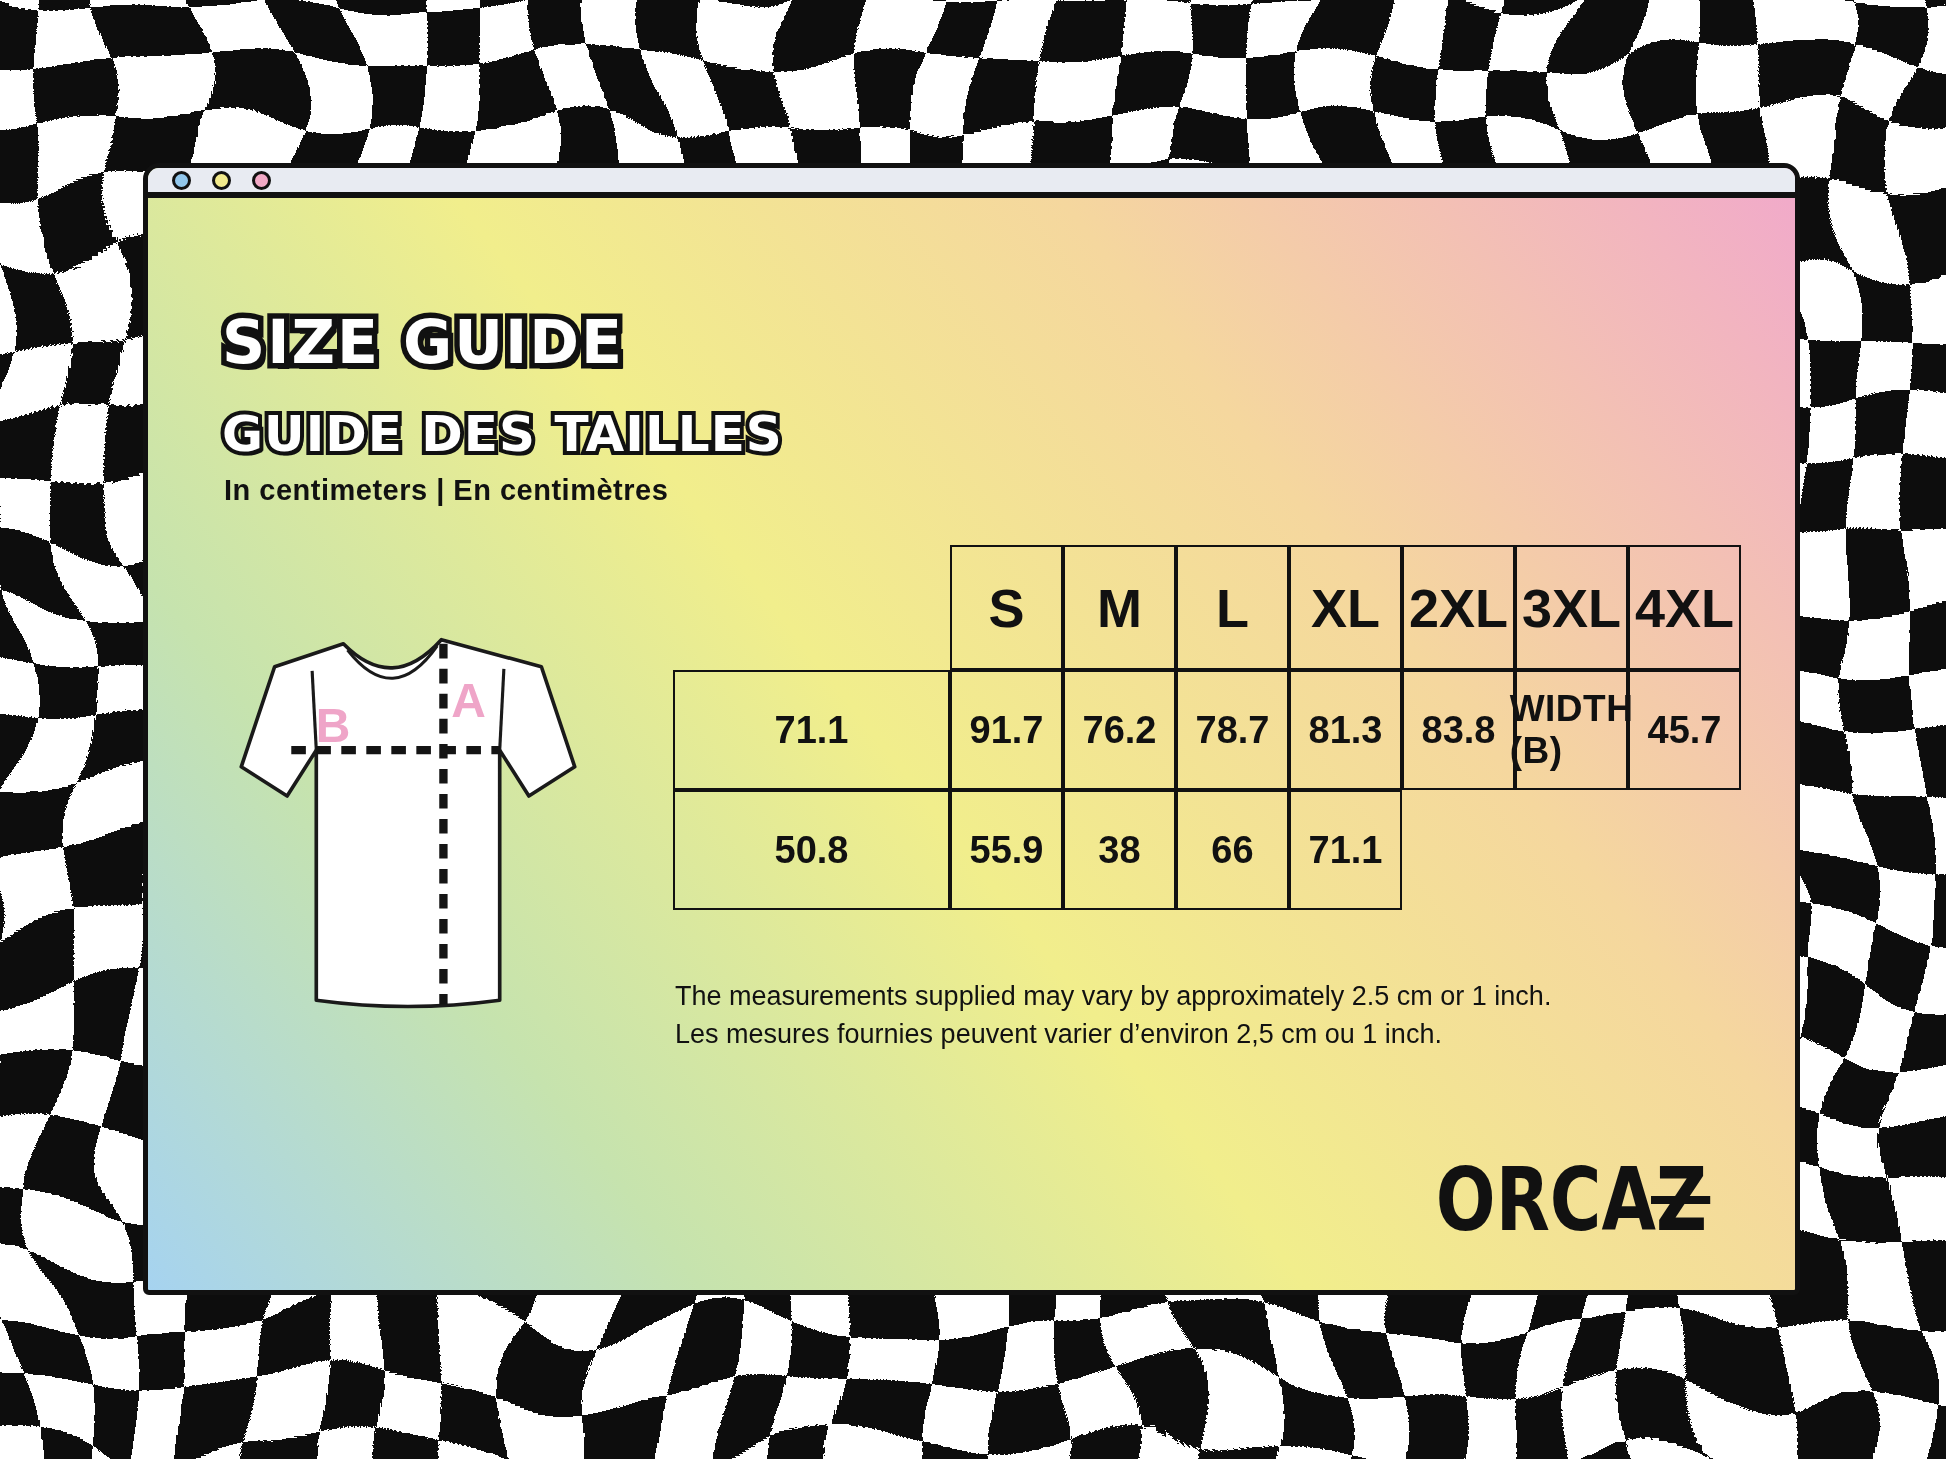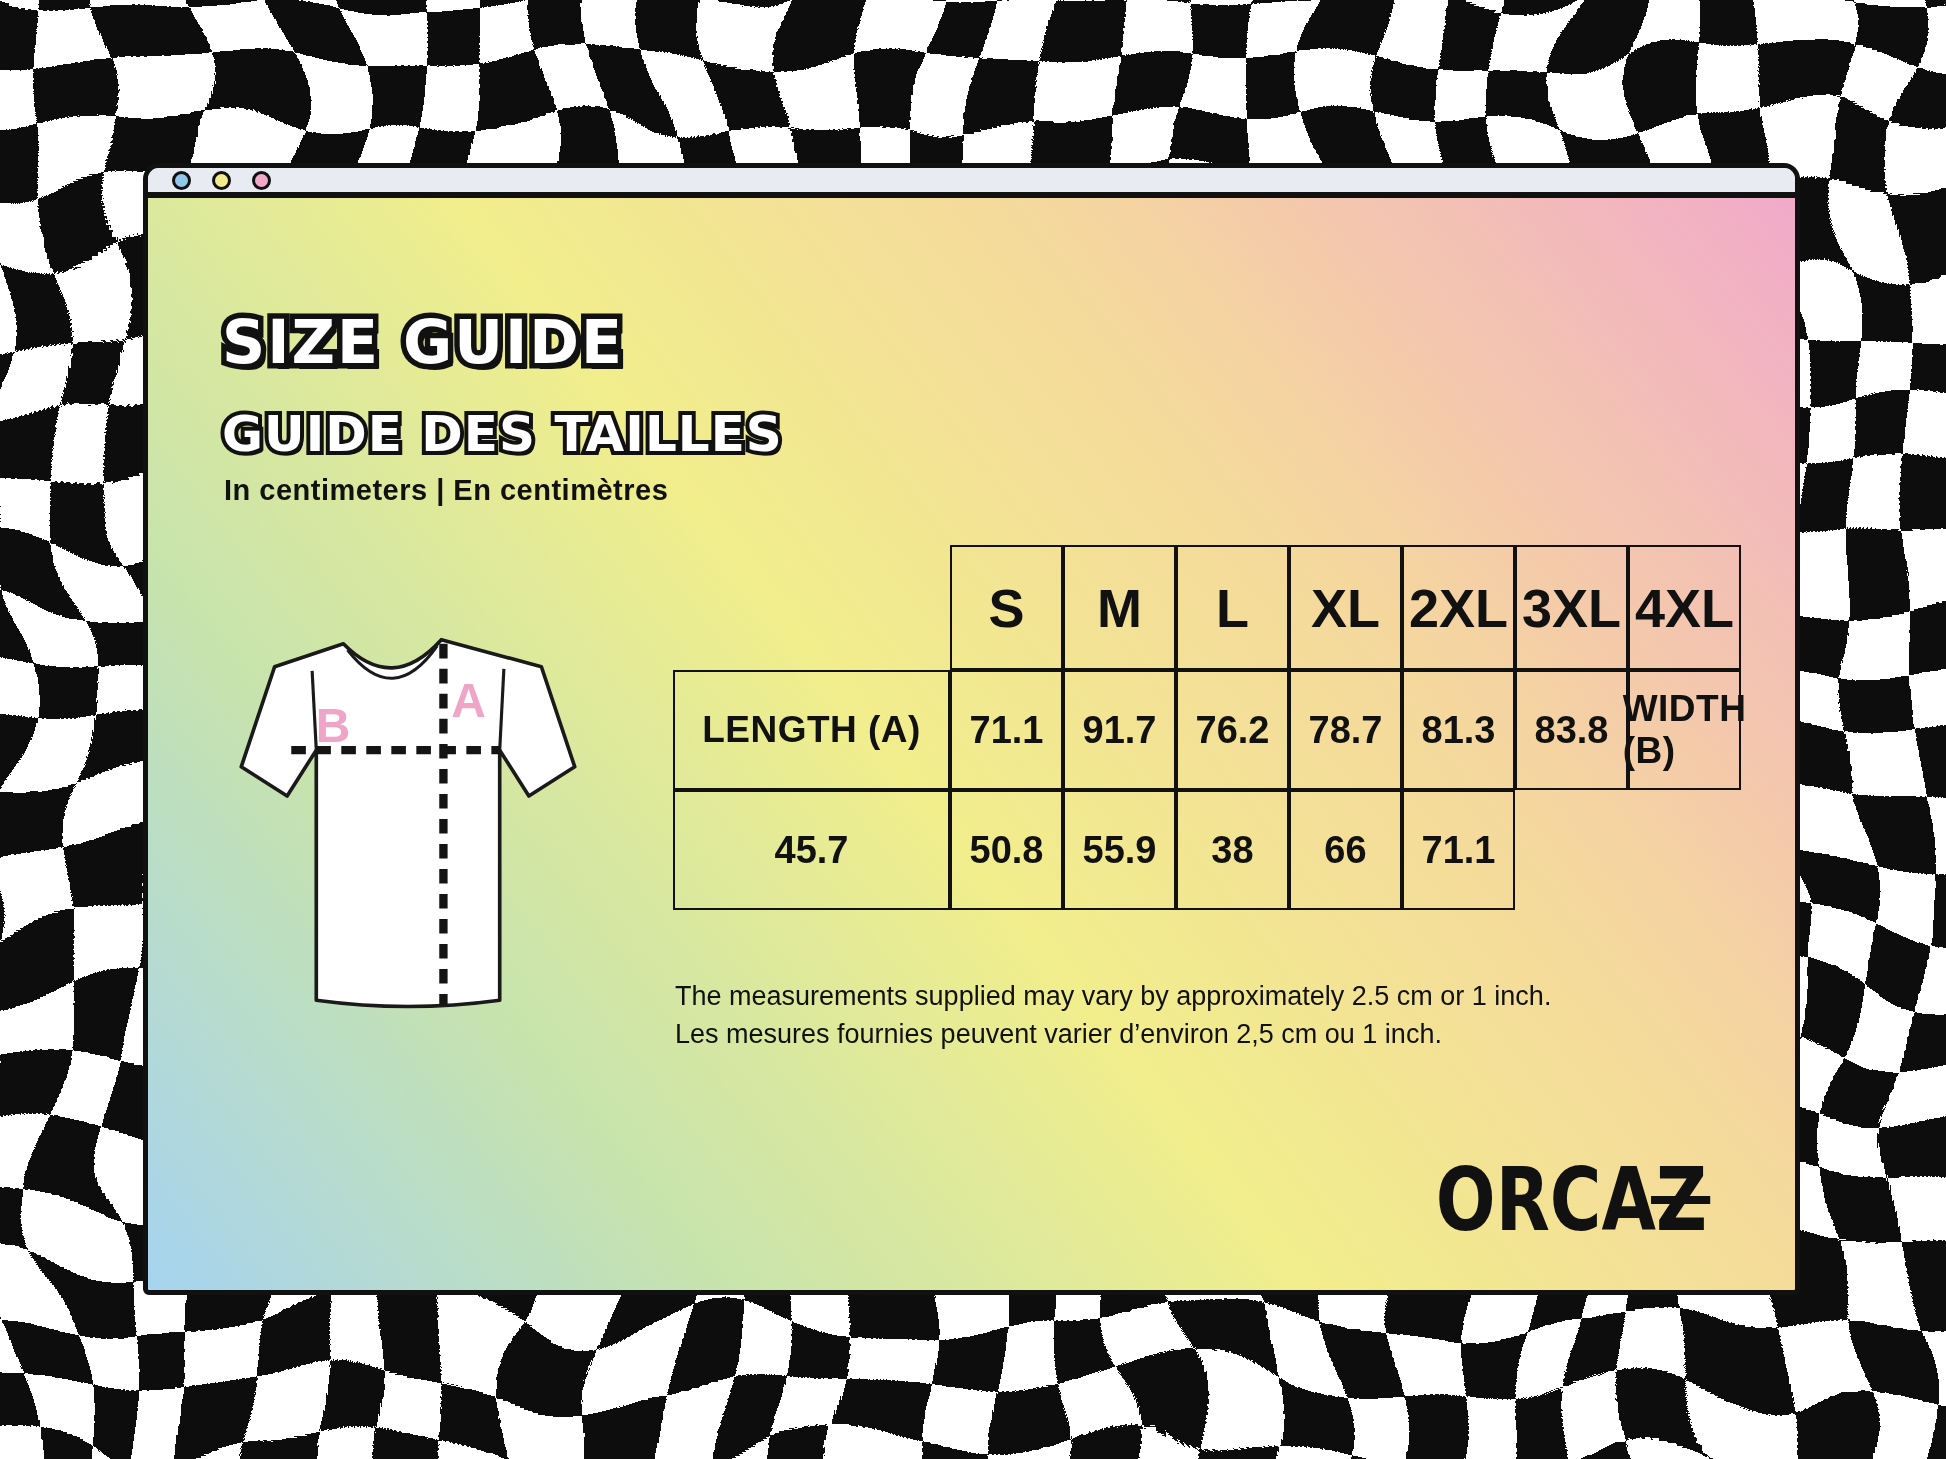--- a/index.html
+++ b/index.html
@@ -177,21 +177,20 @@
     <div class="size-table">
       <div class="cell corner"></div>
       <div class="cell head">S</div>
       <div class="cell head">M</div>
       <div class="cell head">L</div>
       <div class="cell head">XL</div>
       <div class="cell head">2XL</div>
       <div class="cell head">3XL</div>
       <div class="cell head">4XL</div>
 
-      <div class="cell rowlabel">LENGTH (A)</div>
       <div class="cell val">71.1</div>
       <div class="cell val">91.7</div>
       <div class="cell val">76.2</div>
       <div class="cell val">78.7</div>
       <div class="cell val">81.3</div>
       <div class="cell val">83.8</div>
 
       <div class="cell rowlabel">WIDTH (B)</div>
       <div class="cell val">45.7</div>
       <div class="cell val">50.8</div>

